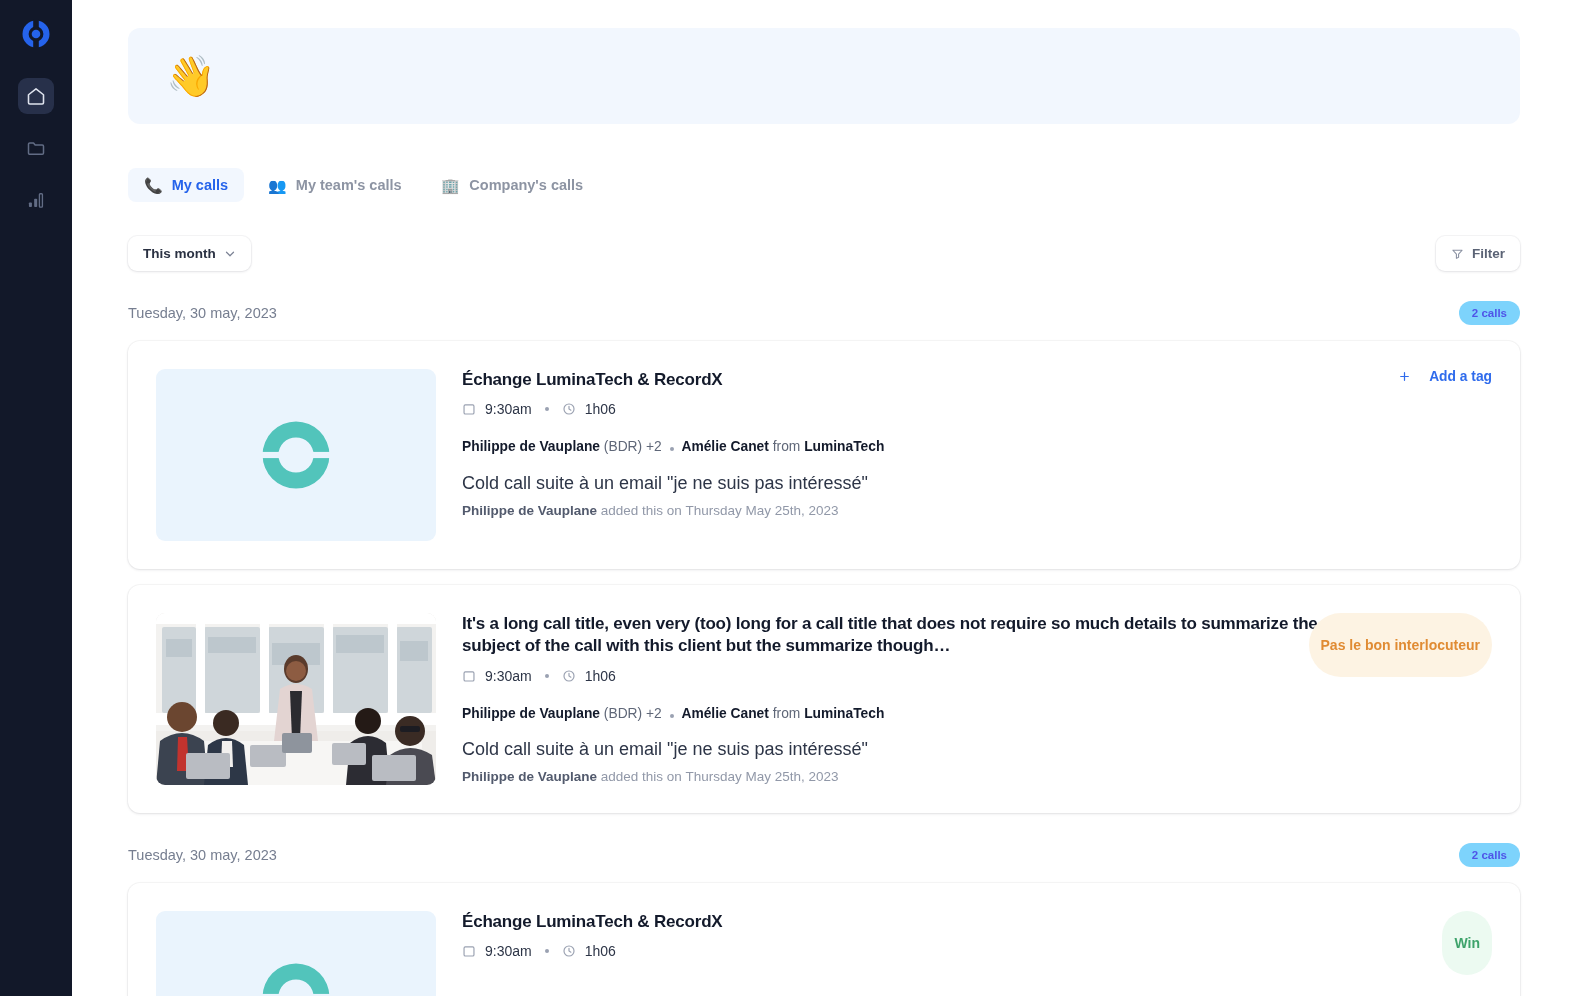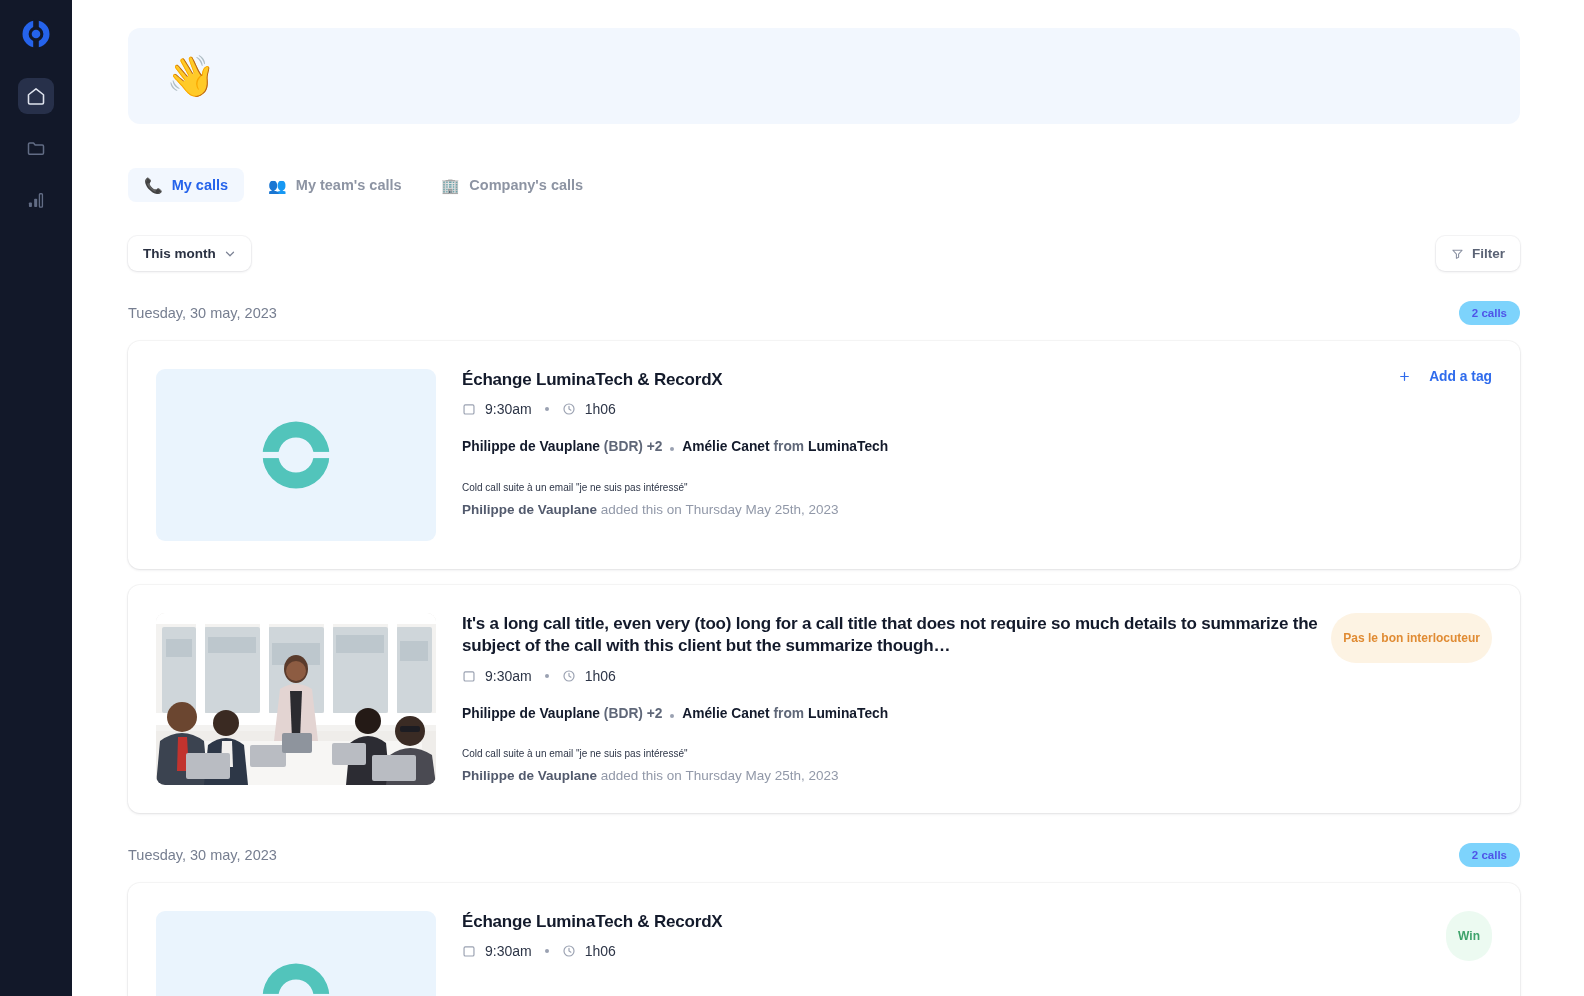--- a/index.html
+++ b/index.html
@@ -85,31 +85,31 @@
   .call-title {
     font-size: 17px; font-weight: 700; color: #131a2b;
     letter-spacing: -0.2px; line-height: 1.32; max-width: 880px;
   }
   .meta { display: flex; align-items: center; gap: 9px; margin-top: 10px; font-size: 13.5px; color: #3c4considering; }
   .meta { color: #39405160; }
   .meta-txt { font-size: 14px; color: #2d3547; }
   .dot { width: 4px; height: 4px; border-radius: 50%; background: #9aa1b1; display:inline-block; margin: 0 4px; }
   .people { margin-top: 20px; font-size: 13.8px; color: #2d3547; line-height: 1.4; }
   .people b { font-weight: 700; color: #131a2b; }
-  .people .muted { color: #5f6778; font-weight: 700; }
-  .note { margin-top: 25px; font-size: 10px; color: #2d3547; }
+  .people .muted { color: #5f6778; font-weight: 400; }
+  .note { margin-top: 16px; font-size: 18px; color: #2d3547; }
   .note-by { margin-top: 9px; font-size: 13.5px; color: #9198a8; }
   .note-by b { color: #4d5costs; }
   .note-by b { color: #5a6removing; }
   .note-by b { font-weight: 700; color: #525a6d; }
 
   .card-right { position: absolute; top: 28px; right: 28px; display: flex; align-items: center; }
   .add-tag { color: #2f6bec; font-size: 13.8px; font-weight: 600; cursor: pointer; display:flex; align-items:center; gap:18px; white-space: nowrap;}
   .tag {
-    font-size: 12px; font-weight: 600; border-radius: 999px; padding: 18px 12px; white-space: nowrap;
+    font-size: 14px; font-weight: 600; border-radius: 999px; padding: 24px 12px; white-space: nowrap;
   }
   .tag.orange { background: #fdf3e3; color: #e08b33; }
   .tag.green  { background: #ecfaf1; color: #3ea36b; }
 
   svg { display: block; }
 </style>
 </head>
 <body>
 
 <div class="app">

